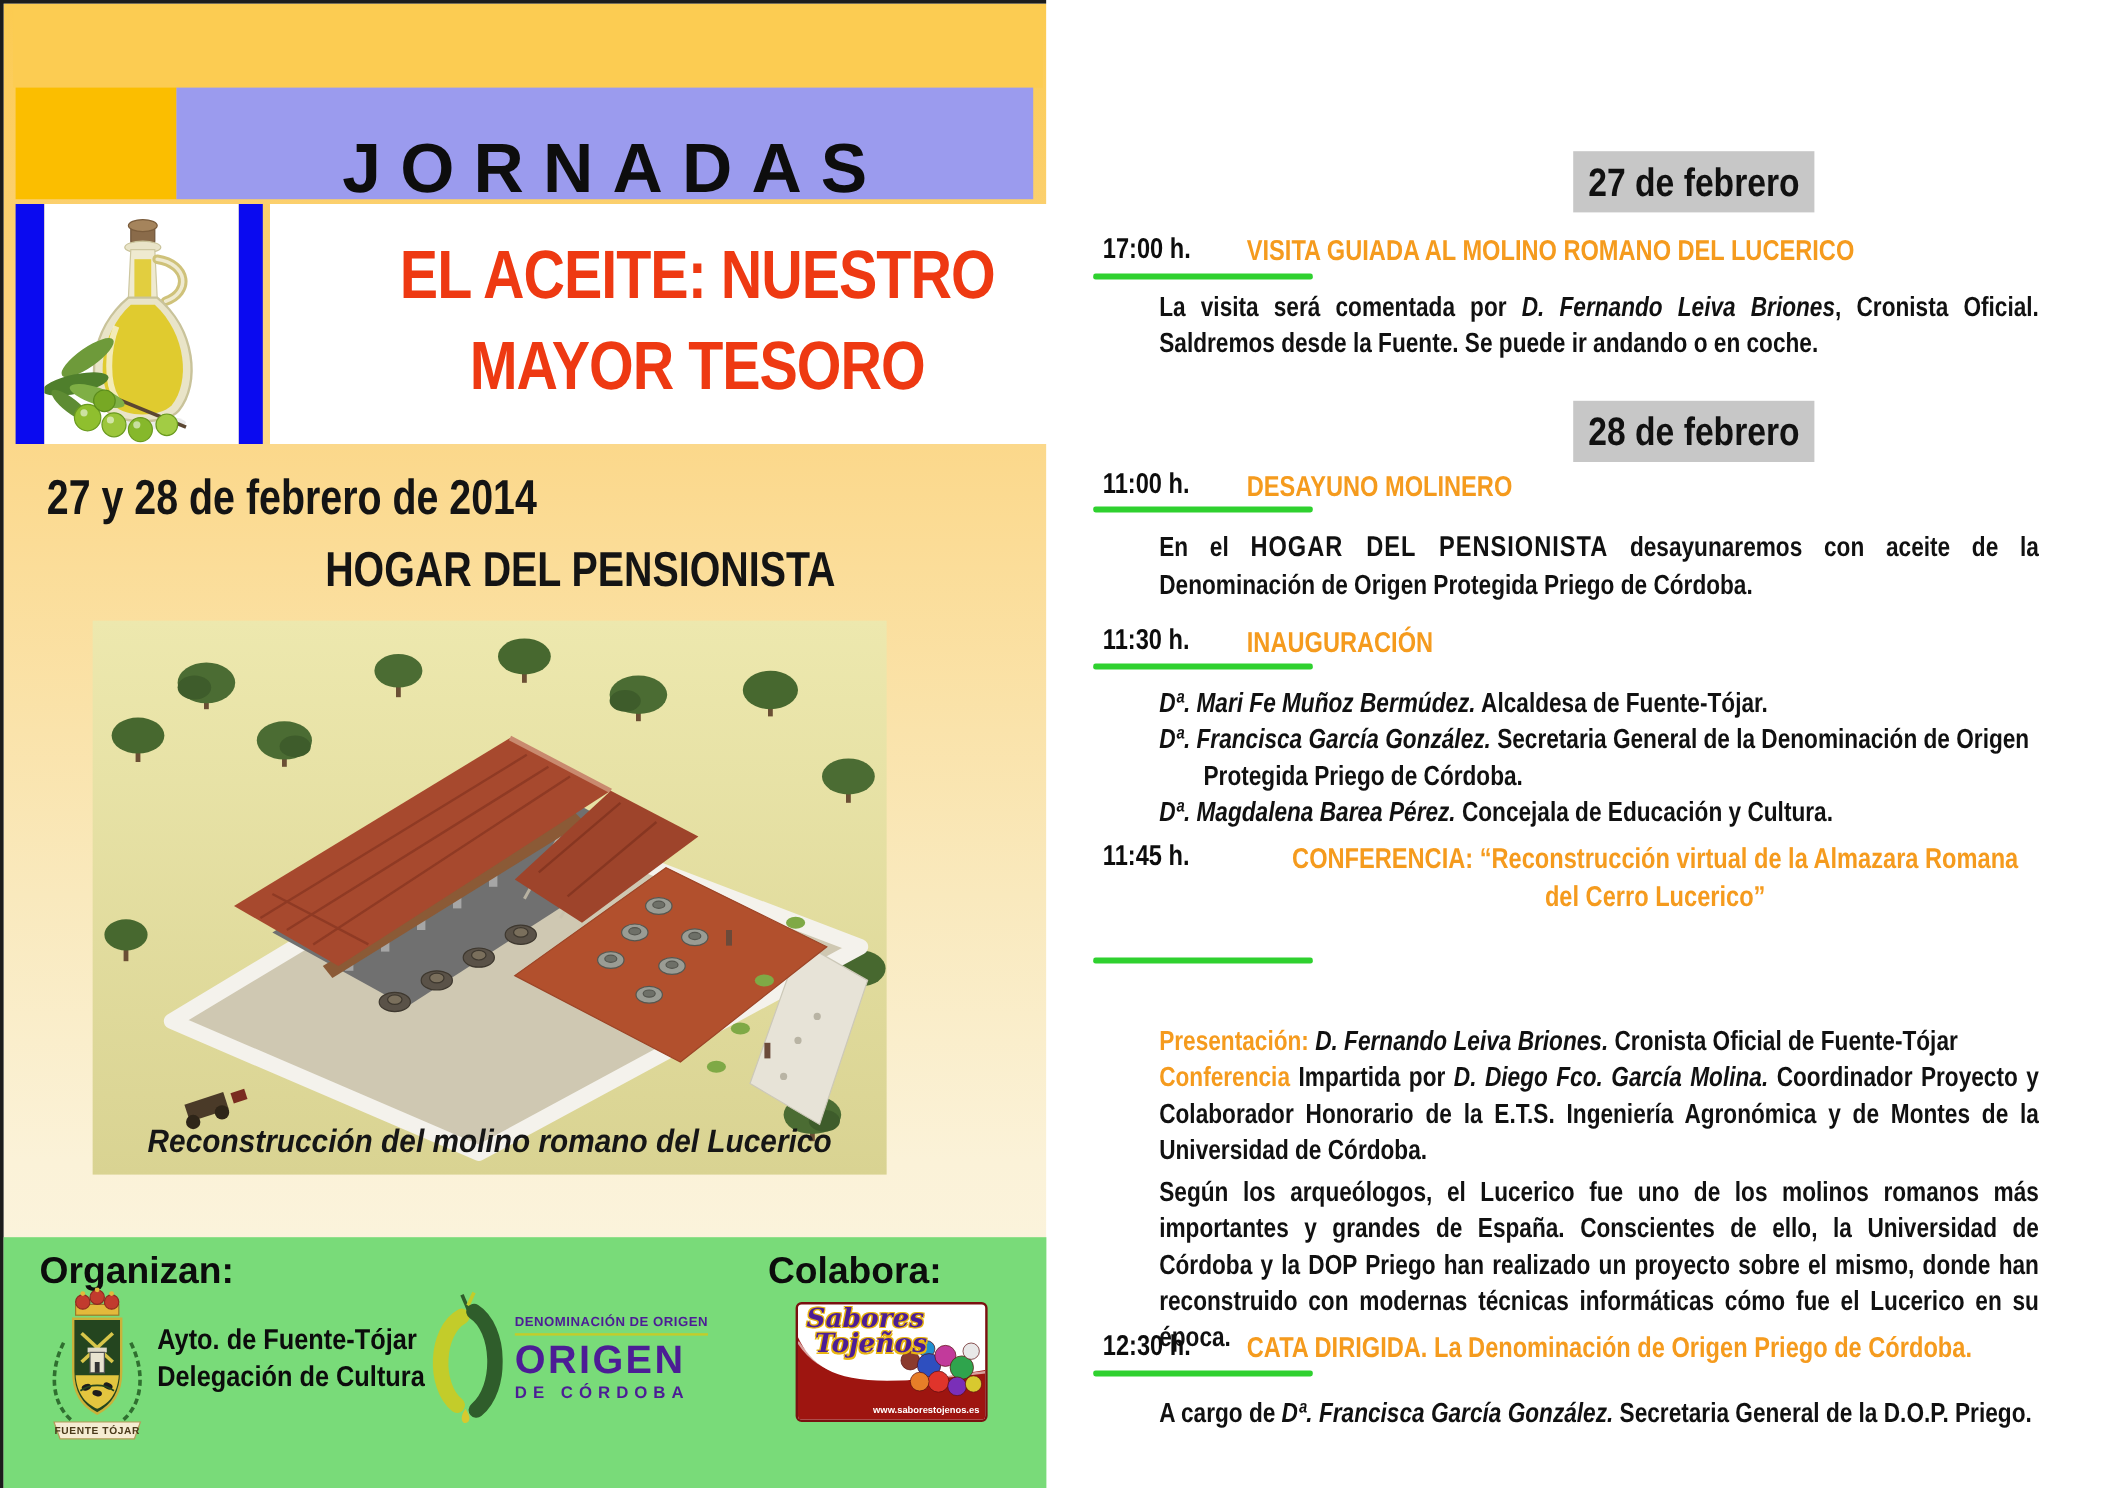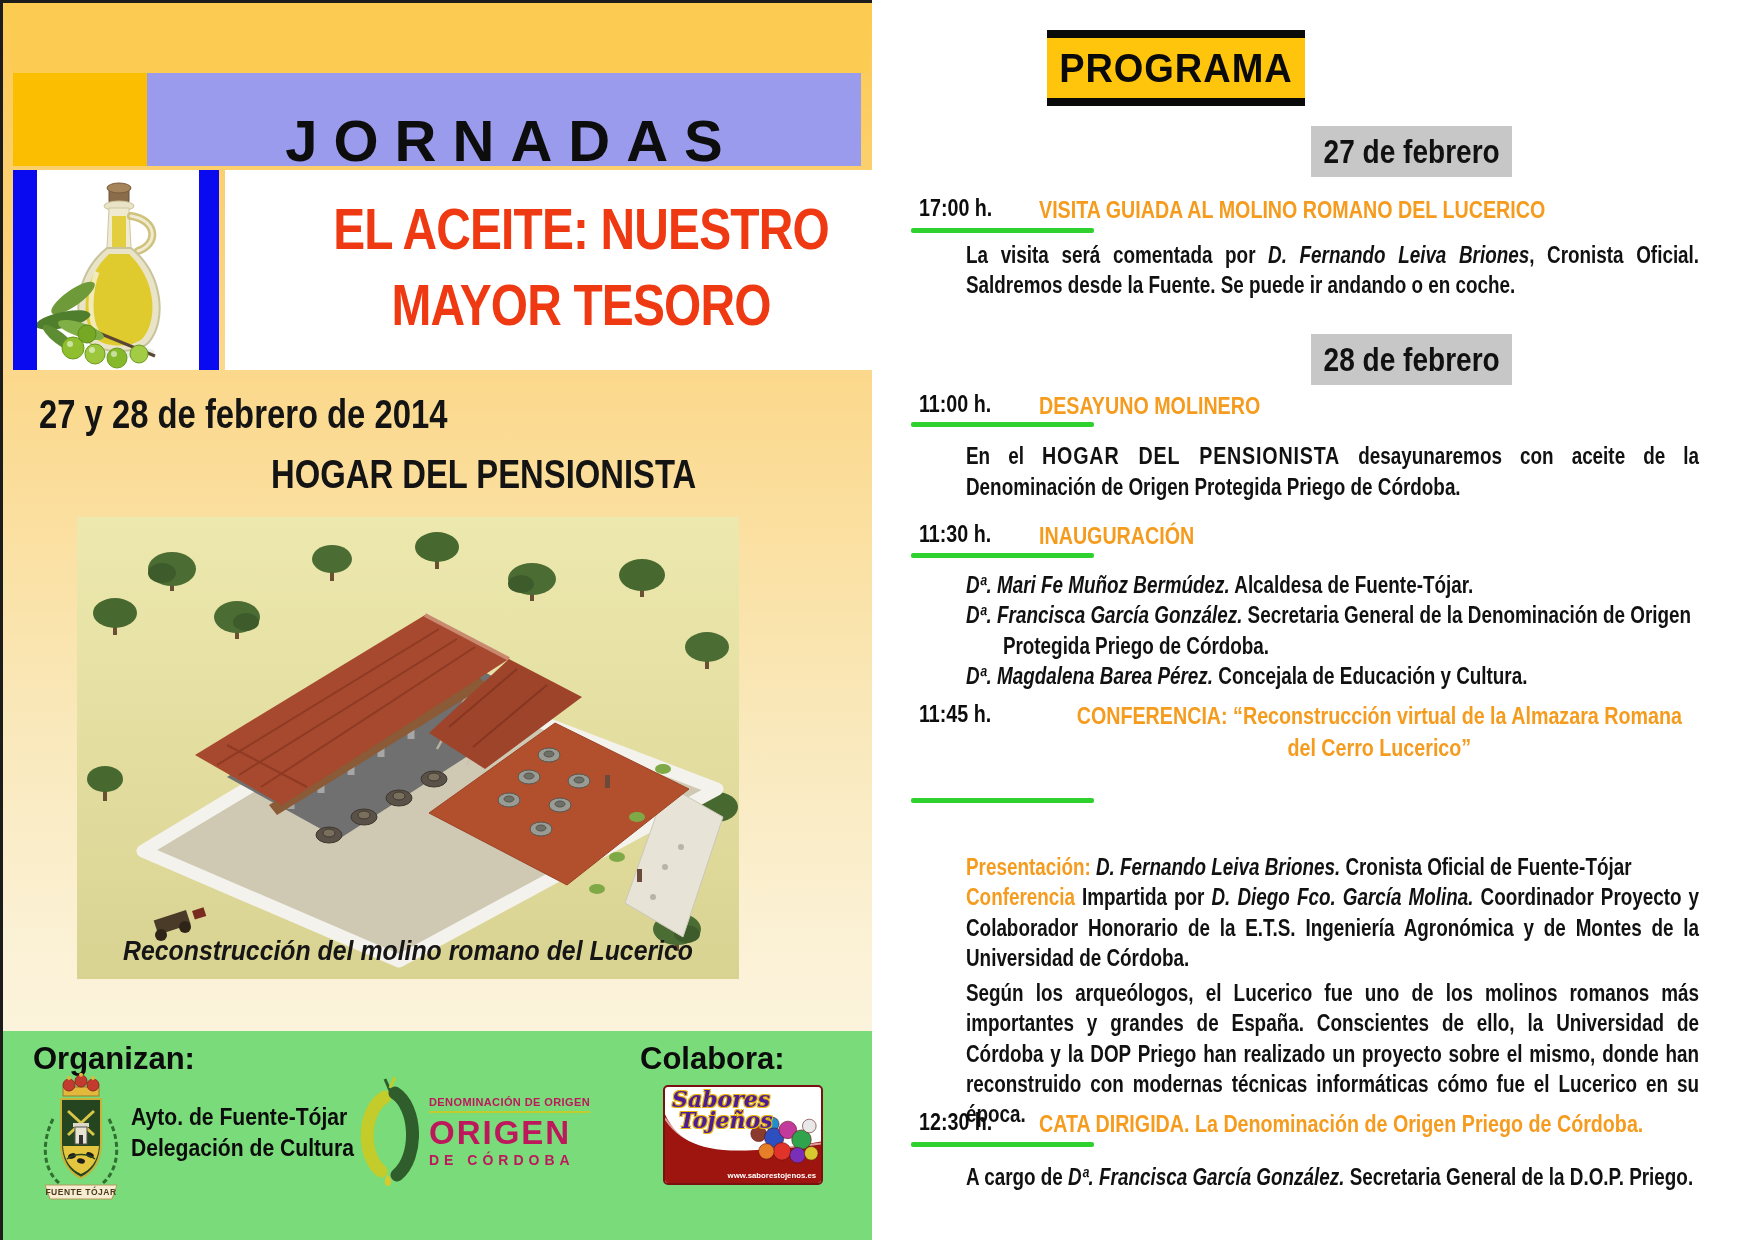--- a/index.html
+++ b/index.html
@@ -34,21 +34,21 @@
                 transform:scaleX(.92);}
 
   
   .footer{position:absolute;left:0;top:1028px;width:872px;height:212px;background:#79db79;}
   .footer-label{position:absolute;font-size:31px;font-weight:bold;color:#0c0c0c;}
   .organizan{left:30px;top:10px;} .colabora{left:637px;top:10px;}
   .crest{position:absolute;left:36px;top:42px;width:84px;height:134px;}
   .townhall{position:absolute;left:128px;top:70px;font-size:24px;font-weight:bold;line-height:1.3;
             transform:scaleX(.88);transform-origin:0 0;white-space:nowrap;color:#0c0c0c;}
   .priego-logo{position:absolute;left:352px;top:44px;display:flex;align-items:center;}
-  .priego-text{margin-left:10px;color:#be185d;}
+  .priego-text{margin-left:10px;color:#4c1d95;}
   .priego-small{font-size:11px;font-weight:bold;letter-spacing:.4px;border-bottom:2px solid #c3cc2a;padding-bottom:3px;white-space:nowrap;}
   .priego-name{font-size:33px;font-weight:bold;letter-spacing:2px;line-height:1.1;margin-top:2px;}
   .priego-sub{font-size:14px;font-weight:bold;letter-spacing:5px;white-space:nowrap;}
   .sabores{position:absolute;left:660px;top:54px;width:160px;height:100px;background:#ffffff;
            border:2px solid #7a1010;border-radius:5px;overflow:hidden;}
   .sabores svg{position:absolute;inset:0;}
   .sabores-title{position:absolute;left:7px;top:2px;font-family:"DejaVu Serif",serif;
                  font-style:italic;font-weight:bold;font-size:22px;line-height:.95;color:#4c1d95;
                  text-shadow:-1px -1px 0 #e8b50f,1px -1px 0 #e8b50f,-1px 1px 0 #e8b50f,1px 1px 0 #e8b50f;}
   .sabores-title .l2{margin-left:7px;}
@@ -343,23 +343,20 @@
         </svg>
         <div class="sabores-title">
           <div>Sabores</div>
           <div class="l2">Tojeños</div>
         </div>
       </div>
     </div>
   </div>
 
   <div class="program">
-    <div class="programa-box">
-      <span>PROGRAMA</span>
-    </div>
 
     <div class="day-label day1">
       <span>27 de febrero</span>
     </div>
 
     <div class="t-time" style="top:194px">17:00 h.</div>
     <div class="t-title" style="top:194px">VISITA GUIADA AL MOLINO ROMANO DEL LUCERICO</div>
     <div class="g-line" style="top:228px"></div>
     <div class="body-text" style="top:240px">
       <p><span>La visita será comentada por </span><span class="name-i">D. Fernando Leiva Briones</span><span>, Cronista Oficial.  Saldremos desde la Fuente. Se puede ir andando o en coche.</span></p>

